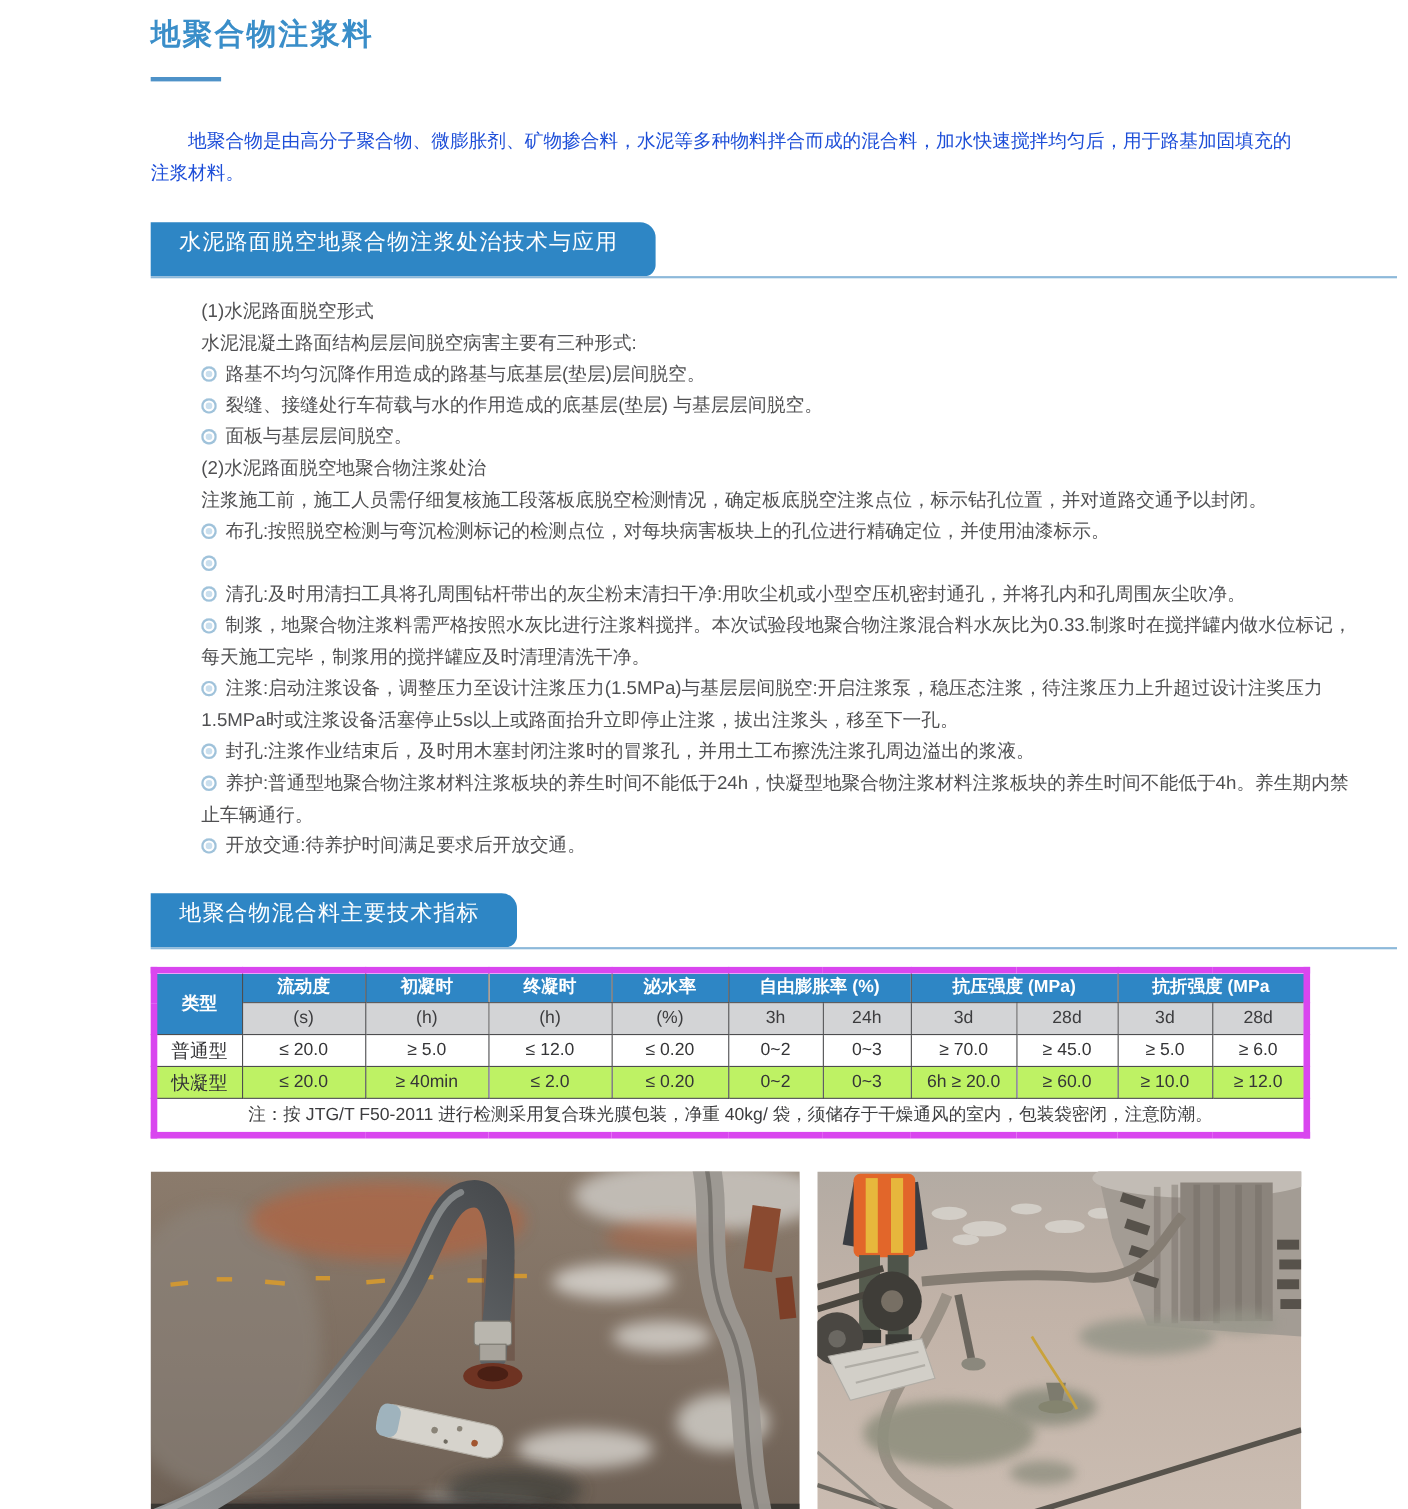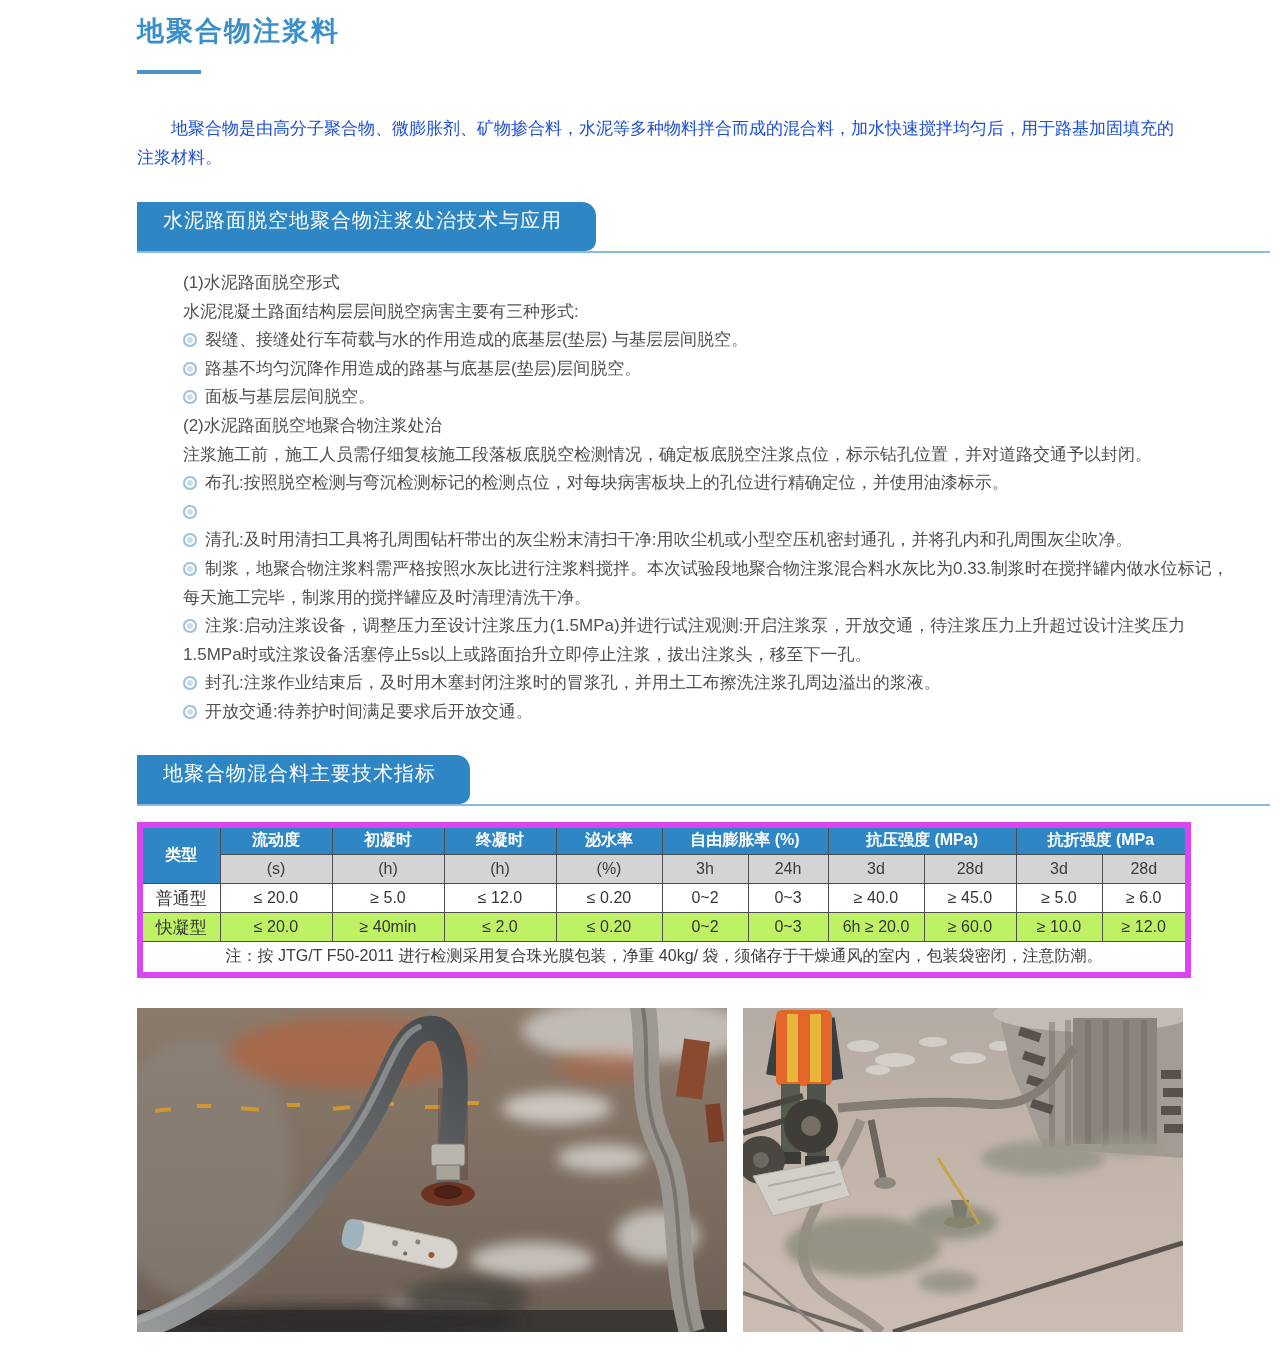--- a/index.html
+++ b/index.html
@@ -52,31 +52,32 @@
 
   <p class="intro" data-interactable="false">地聚合物是由高分子聚合物、微膨胀剂、矿物掺合料，水泥等多种物料拌合而成的混合料，加水快速搅拌均匀后，用于路基加固填充的注浆材料。</p>
 
   <div class="banner-wrap first" data-interactable="false">
     <div class="banner" data-interactable="false">水泥路面脱空地聚合物注浆处治技术与应用</div>
   </div>
 
   <div class="body-text" data-interactable="false">
     <p class="para" data-interactable="false">(1)水泥路面脱空形式</p>
     <p class="para" data-interactable="false">水泥混凝土路面结构层层间脱空病害主要有三种形式:</p>
+    <p class="para" data-interactable="false"><span class="ring" data-interactable="false"></span><span data-interactable="false">路基不均匀沉降作用造成的路基与底基层(垫层)层间脱空。</span></p>
     <p class="para" data-interactable="false"><span class="ring" data-interactable="false"></span><span data-interactable="false">裂缝、接缝处行车荷载与水的作用造成的底基层(垫层) 与基层层间脱空。</span></p>
-    <p class="para" data-interactable="false"><span class="ring" data-interactable="false"></span><span data-interactable="false">路基不均匀沉降作用造成的路基与底基层(垫层)层间脱空。</span></p>
     <p class="para" data-interactable="false"><span class="ring" data-interactable="false"></span><span data-interactable="false">面板与基层层间脱空。</span></p>
     <p class="para" data-interactable="false">(2)水泥路面脱空地聚合物注浆处治</p>
     <p class="para" data-interactable="false">注浆施工前，施工人员需仔细复核施工段落板底脱空检测情况，确定板底脱空注浆点位，标示钻孔位置，并对道路交通予以封闭。</p>
     <p class="para" data-interactable="false"><span class="ring" data-interactable="false"></span><span data-interactable="false">布孔:按照脱空检测与弯沉检测标记的检测点位，对每块病害板块上的孔位进行精确定位，并使用油漆标示。</span></p>
     <p class="para" data-interactable="false"><span class="ring" data-interactable="false"></span></p>
     <p class="para" data-interactable="false"><span class="ring" data-interactable="false"></span><span data-interactable="false">清孔:及时用清扫工具将孔周围钻杆带出的灰尘粉末清扫干净:用吹尘机或小型空压机密封通孔，并将孔内和孔周围灰尘吹净。</span></p>
     <p class="para" data-interactable="false"><span class="ring" data-interactable="false"></span><span data-interactable="false">制浆，地聚合物注浆料需严格按照水灰比进行注浆料搅拌。本次试验段地聚合物注浆混合料水灰比为0.33.制浆时在搅拌罐内做水位标记，每天施工完毕，制浆用的搅拌罐应及时清理清洗干净。</span></p>
-    <p class="para" data-interactable="false"><span class="ring" data-interactable="false"></span><span data-interactable="false">注浆:启动注浆设备，调整压力至设计注浆压力(1.5MPa)并进行试注观测:开启注浆泵，开放交通，待注浆压力上升超过设计注奖压力1.5MPa时或注浆设备活塞停止5s以上或路面抬升立即停止注浆，拔出注浆头，移至下一孔。</span></p>
+    <p class="para" data-interactable="false"><span class="ring" data-interactable="false"></span><span data-interactable="false">注浆:启动注浆设备，调整压力至设计注浆压力(1.5MPa)与基层层间脱空:开启注浆泵，稳压态注浆，待注浆压力上升超过设计注奖压力1.5MPa时或注浆设备活塞停止5s以上或路面抬升立即停止注浆，拔出注浆头，移至下一孔。</span></p>
     <p class="para" data-interactable="false"><span class="ring" data-interactable="false"></span><span data-interactable="false">封孔:注浆作业结束后，及时用木塞封闭注浆时的冒浆孔，并用土工布擦洗注浆孔周边溢出的浆液。</span></p>
+    <p class="para" data-interactable="false"><span class="ring" data-interactable="false"></span><span data-interactable="false">养护:普通型地聚合物注浆材料注浆板块的养生时间不能低于24h，快凝型地聚合物注浆材料注浆板块的养生时间不能低于4h。养生期内禁止车辆通行。</span></p>
     <p class="para" data-interactable="false"><span class="ring" data-interactable="false"></span><span data-interactable="false">开放交通:待养护时间满足要求后开放交通。</span></p>
   </div>
 
   <div class="banner-wrap second" data-interactable="false">
     <div class="banner" data-interactable="false">地聚合物混合料主要技术指标</div>
   </div>
 
   <table class="spec" data-interactable="false">
     <colgroup>
       <col style="width:80px">
@@ -115,21 +116,21 @@
       <th data-interactable="false">28d</th>
     </tr>
     <tr class="drow1">
       <td class="rowtype" data-interactable="false">普通型</td>
       <td data-interactable="false">≤ 20.0</td>
       <td data-interactable="false">≥ 5.0</td>
       <td data-interactable="false">≤ 12.0</td>
       <td data-interactable="false">≤ 0.20</td>
       <td data-interactable="false">0~2</td>
       <td data-interactable="false">0~3</td>
-      <td data-interactable="false">≥ 40.0</td>
+      <td data-interactable="false">≥ 70.0</td>
       <td data-interactable="false">≥ 45.0</td>
       <td data-interactable="false">≥ 5.0</td>
       <td data-interactable="false">≥ 6.0</td>
     </tr>
     <tr class="drow2">
       <td class="rowtype" data-interactable="false">快凝型</td>
       <td data-interactable="false">≤ 20.0</td>
       <td data-interactable="false">≥ 40min</td>
       <td data-interactable="false">≤ 2.0</td>
       <td data-interactable="false">≤ 0.20</td>

